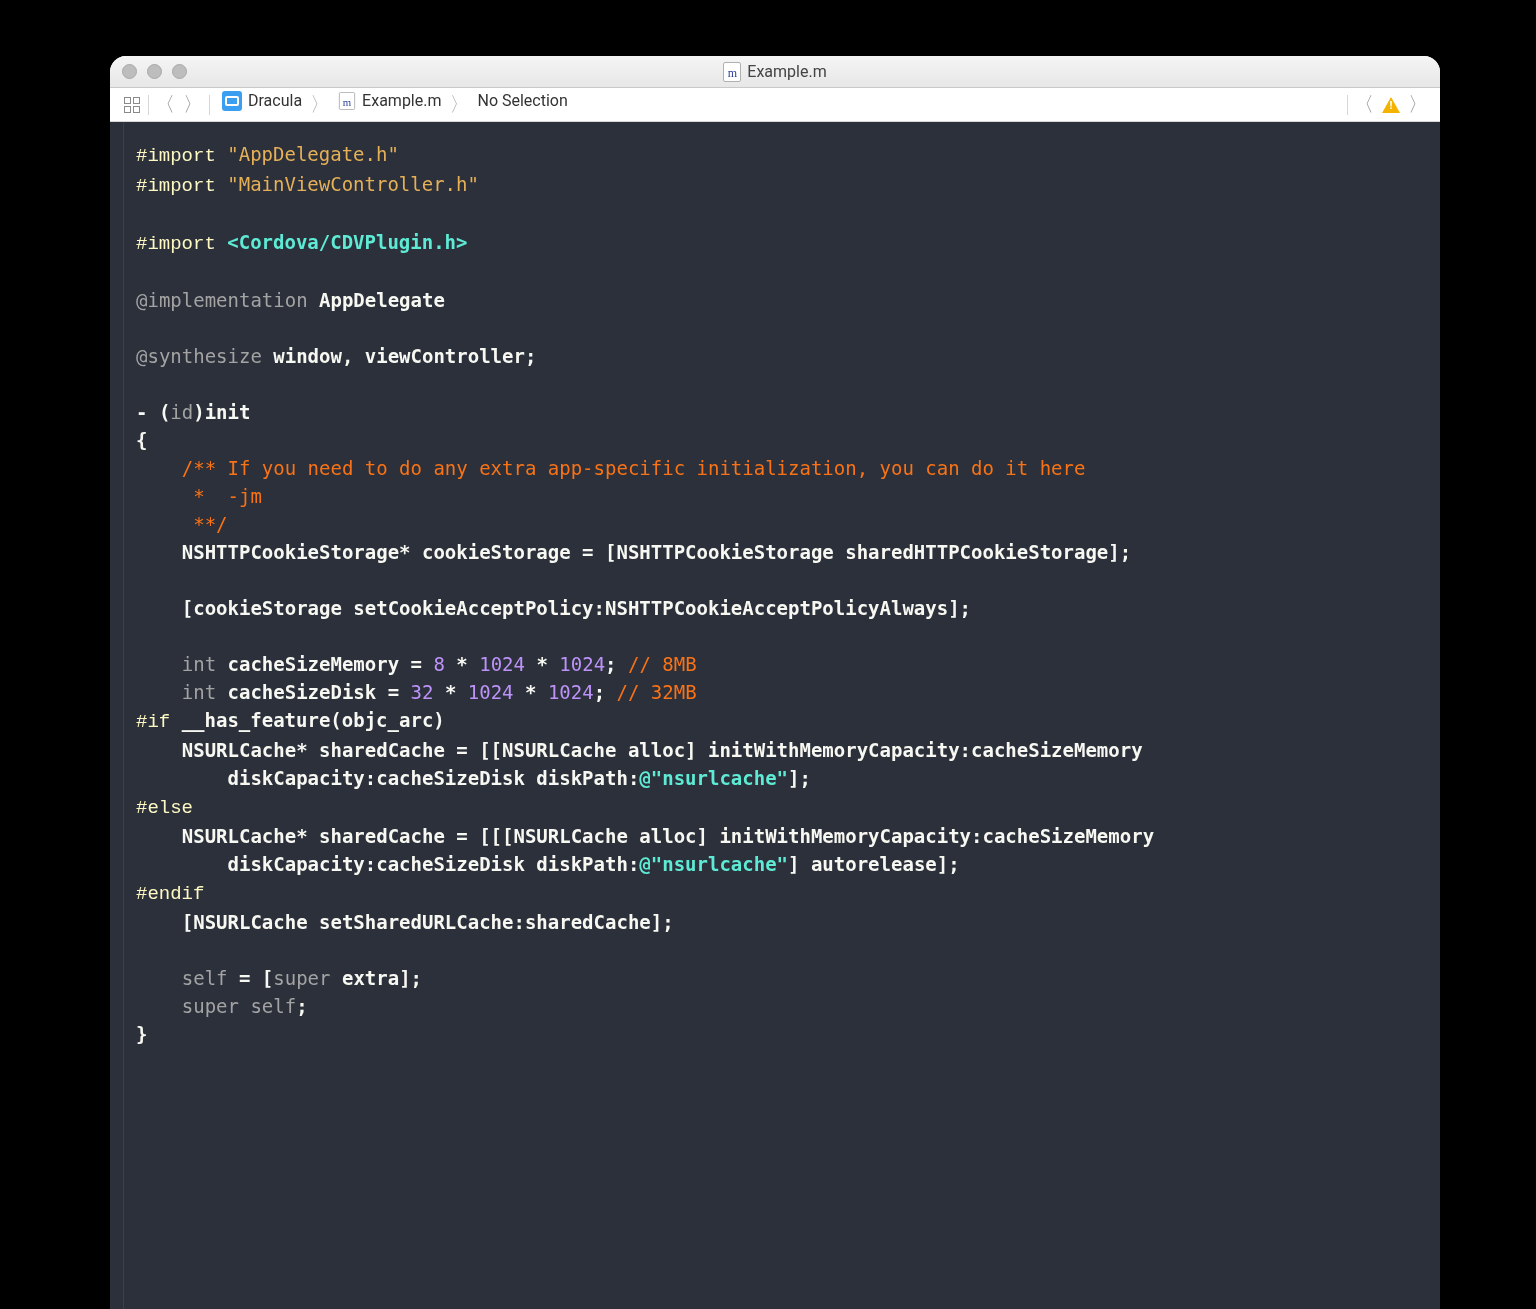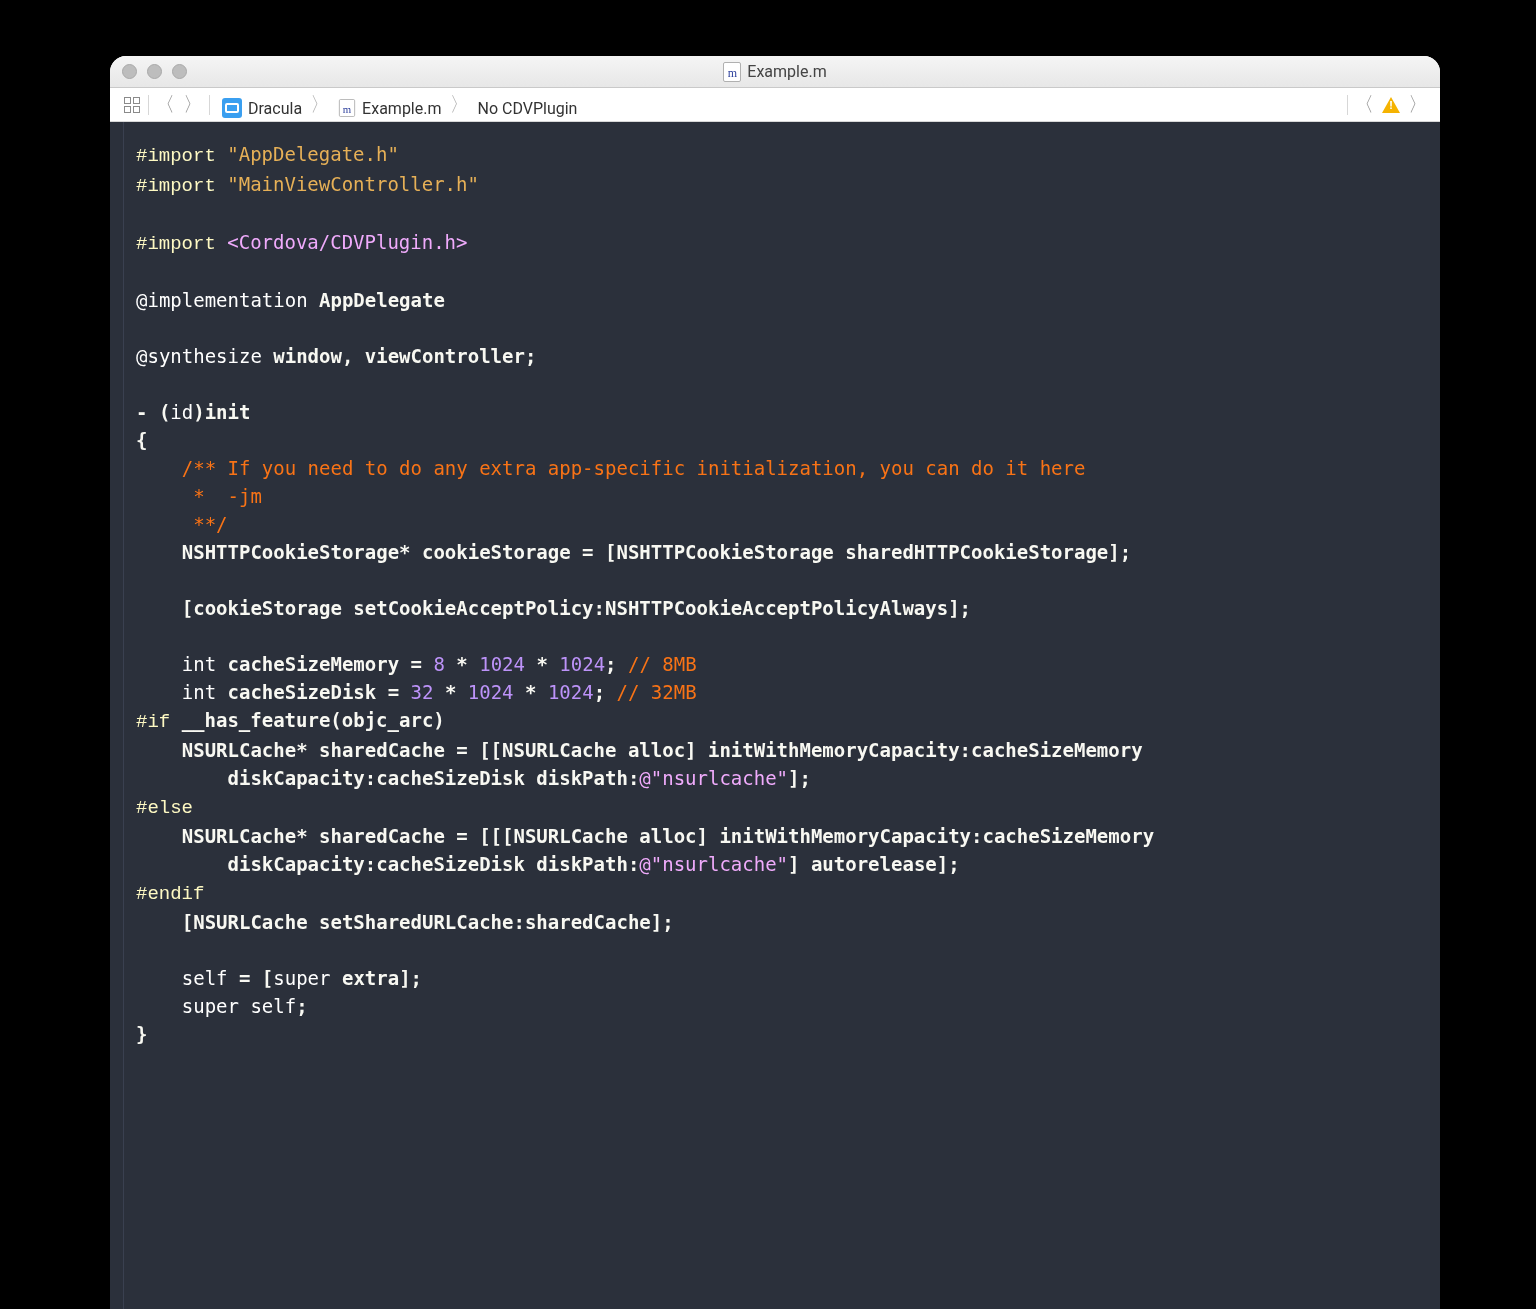--- a/index.html
+++ b/index.html
@@ -96,21 +96,21 @@
   }
   .squares span {
     position: absolute; width: 7px; height: 7px; border: 1.5px solid #8a8a8a;
   }
   .squares span:nth-child(1){left:2px;top:2px;}
   .squares span:nth-child(2){right:2px;top:2px;}
   .squares span:nth-child(3){left:2px;bottom:2px;}
   .squares span:nth-child(4){right:2px;bottom:2px;}
   .chev { font-size: 20px; color:#9a9a9a; font-weight: 300; }
   .crumb {
-    display: flex; align-items: flex-end; gap: 6px;
+    display: flex; align-items: flex-start; gap: 6px;
     padding: 0 10px;
     height: 100%;
   }
   .crumb .sep {
     color: #b5b5b5; font-size: 20px; padding: 0 2px; font-weight: 300;
   }
   .proj-icon {
     width: 20px; height: 20px; background:#3a9ff0; border-radius: 3px; position: relative;
   }
   .proj-icon::after {
@@ -152,23 +152,23 @@
     padding: 18px 12px;
     background: #2b303b;
     color: #cfd2da;
     font-family: Menlo, Consolas, "DejaVu Sans Mono", monospace;
     font-size: 19px;
     line-height: 28px;
     white-space: pre;
     overflow: hidden;
   }
   
-  .kw   { color: #ffffff; }
+  .kw   { color: #a3a3a3; }
   .pre  { color: #fef9c3; font-family: Liberation Mono, monospace; }
-  .str  { color: #f0abfc; }
+  .str  { color: #5eead4; font-weight: bold; }
   .strq { color: #e6b057; }
   .num  { color: #bd93f9; }
   .cmt  { color: #f97316; }
   .id   { color: #f8f8f2; font-weight: bold; }
 </style>
 </head>
 <body>
 
 <div class="window">
 
@@ -202,21 +202,21 @@
           <span class="chev">〉</span>
         </div>
       <div class="jb-sep"></div>
       <div class="crumb">
         <span class="proj-icon"></span>
         <span>Dracula</span>
         <span class="sep">〉</span>
         <span class="file-icon-m small"></span>
         <span>Example.m</span>
         <span class="sep">〉</span>
-        <span>No CDVPlugin</span>
+        <span>No Selection</span>
       </div>
     </div>
     <div class="jb-right">
       <div class="jb-sep"></div>
       <div class="jb-btn">
           <span class="chev">〈</span>
         </div>
       <div class="tri-warn"></div>
       <div class="jb-btn">
           <span class="chev">〉</span>

